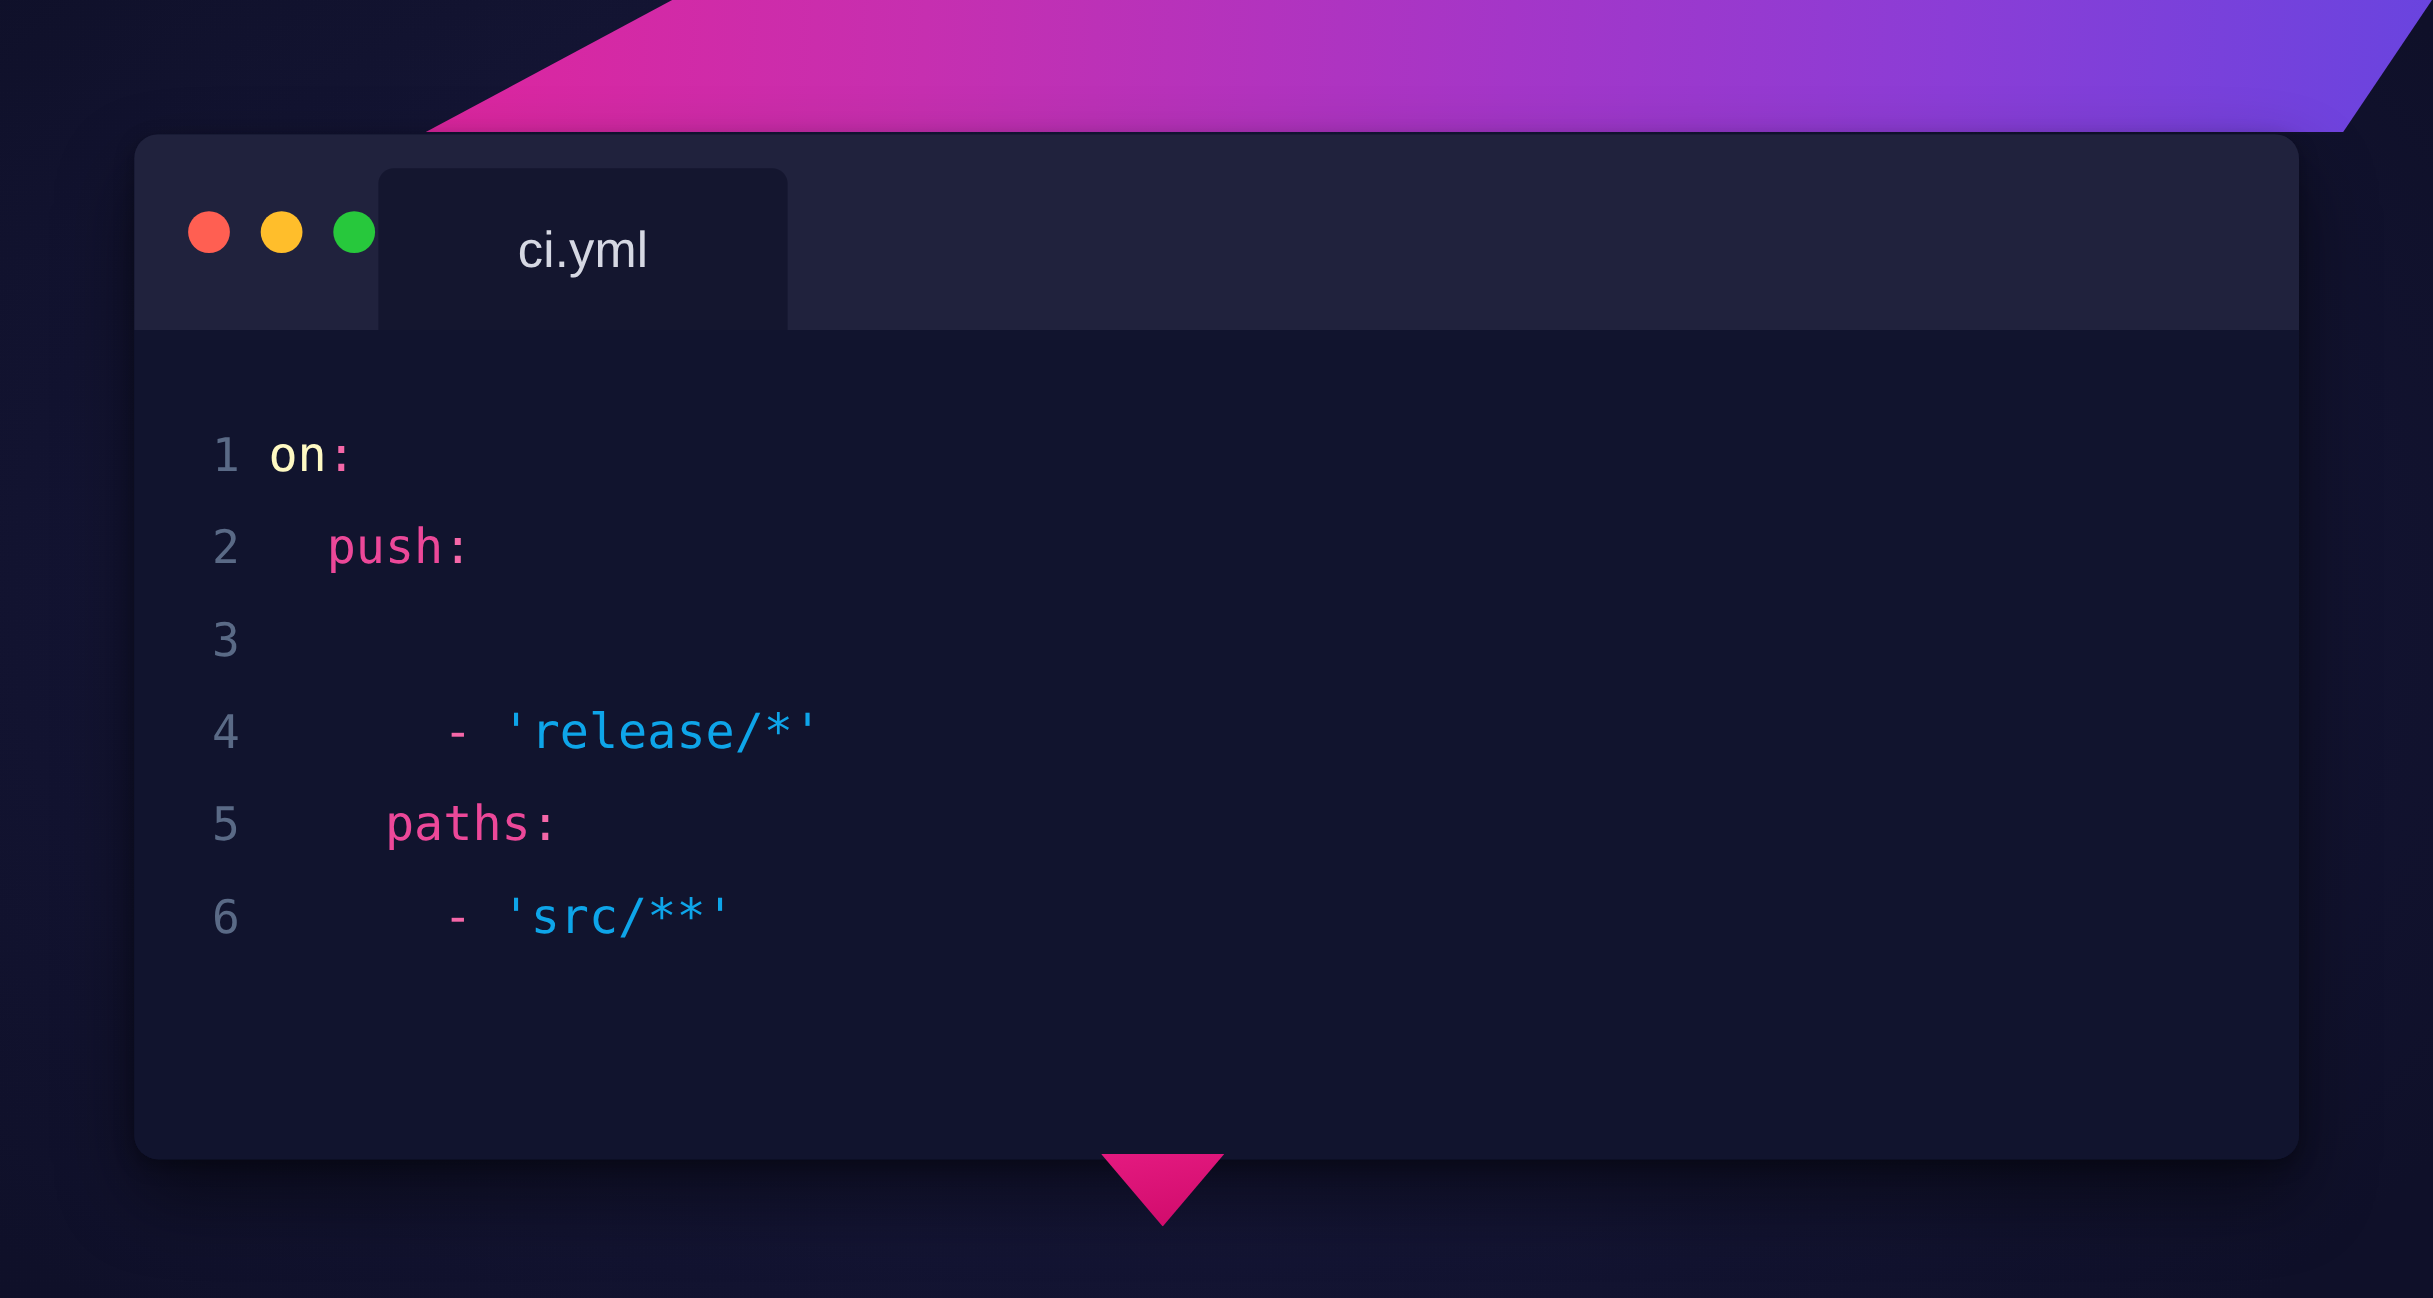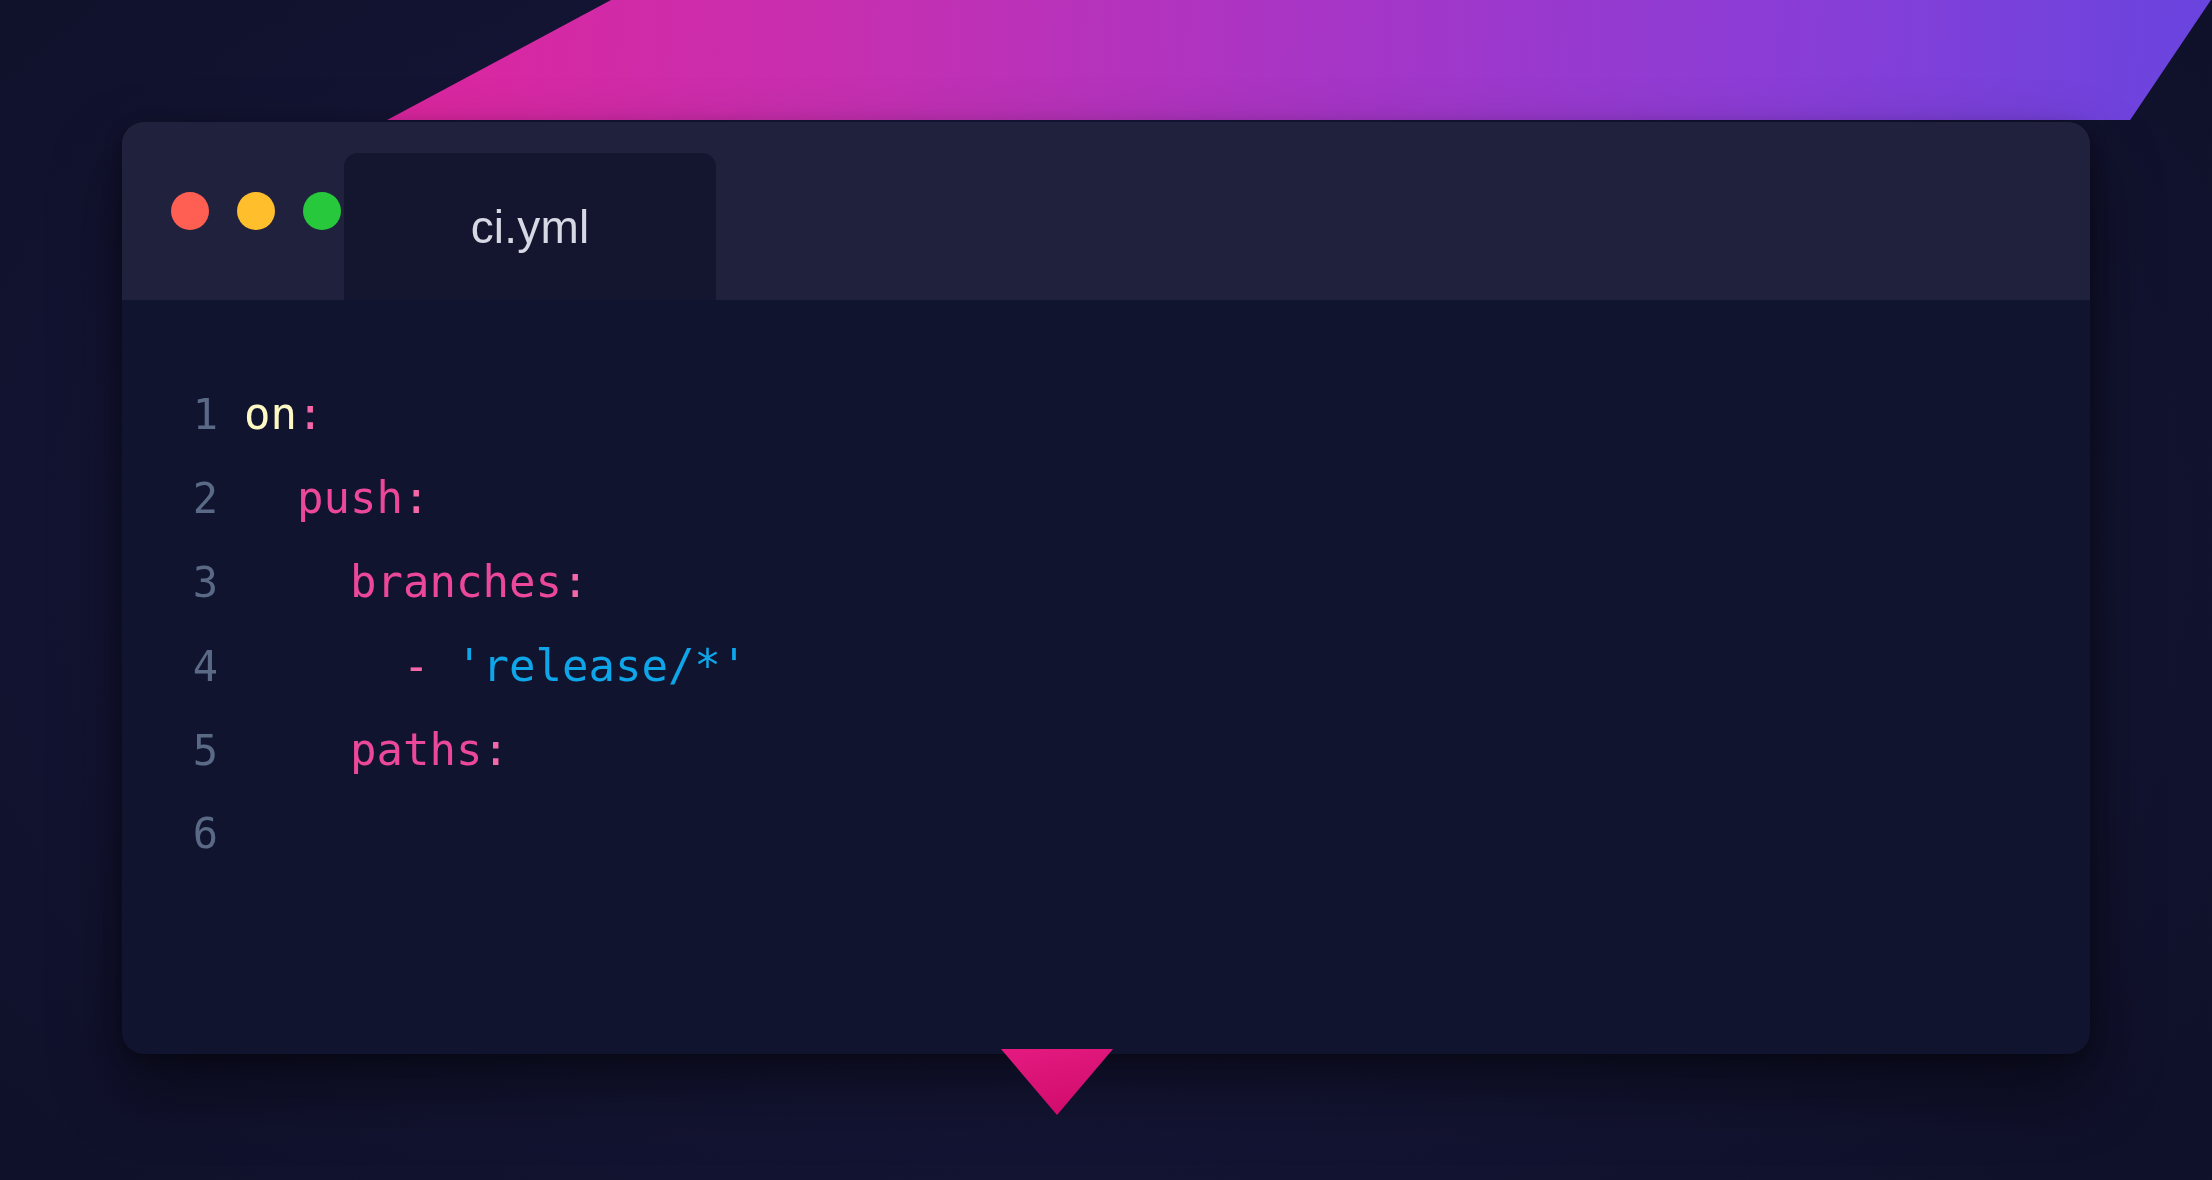--- a/index.html
+++ b/index.html
@@ -191,24 +191,24 @@
           <span class="tab-label">ci.yml</span>
         </div>
       </div>
 
     </div>
 
     <div class="code-area">
       <div class="code-lines" id="code-lines">
           <div class="line"><span class="ln">1</span><span class="src"><span class="tok-anchor">on</span><span class="tok-punct">:</span></span></div>
           <div class="line"><span class="ln">2</span><span class="src"><span>  </span><span class="tok-key">push</span><span class="tok-punct">:</span></span></div>
-          <div class="line"><span class="ln">3</span><span class="src"><span>    </span><span class="tok-key">branches</span><span class="tok-punct">:</span></span></div>
+          <div class="line"><span class="ln">3</span></div>
           <div class="line"><span class="ln">4</span><span class="src"><span>      </span><span class="tok-dash">-</span><span> </span><span class="tok-str">'release/*'</span></span></div>
           <div class="line"><span class="ln">5</span><span class="src"><span>    </span><span class="tok-key">paths</span><span class="tok-punct">:</span></span></div>
-          <div class="line"><span class="ln">6</span></div>
+          <div class="line"><span class="ln">6</span><span class="src"><span>      </span><span class="tok-dash">-</span><span> </span><span class="tok-str">'src/**'</span></span></div>
         </div>
     </div>
 
   </div>
 
   <div class="triangle-grad"></div>
 
 </div>
 
 </body></html>

